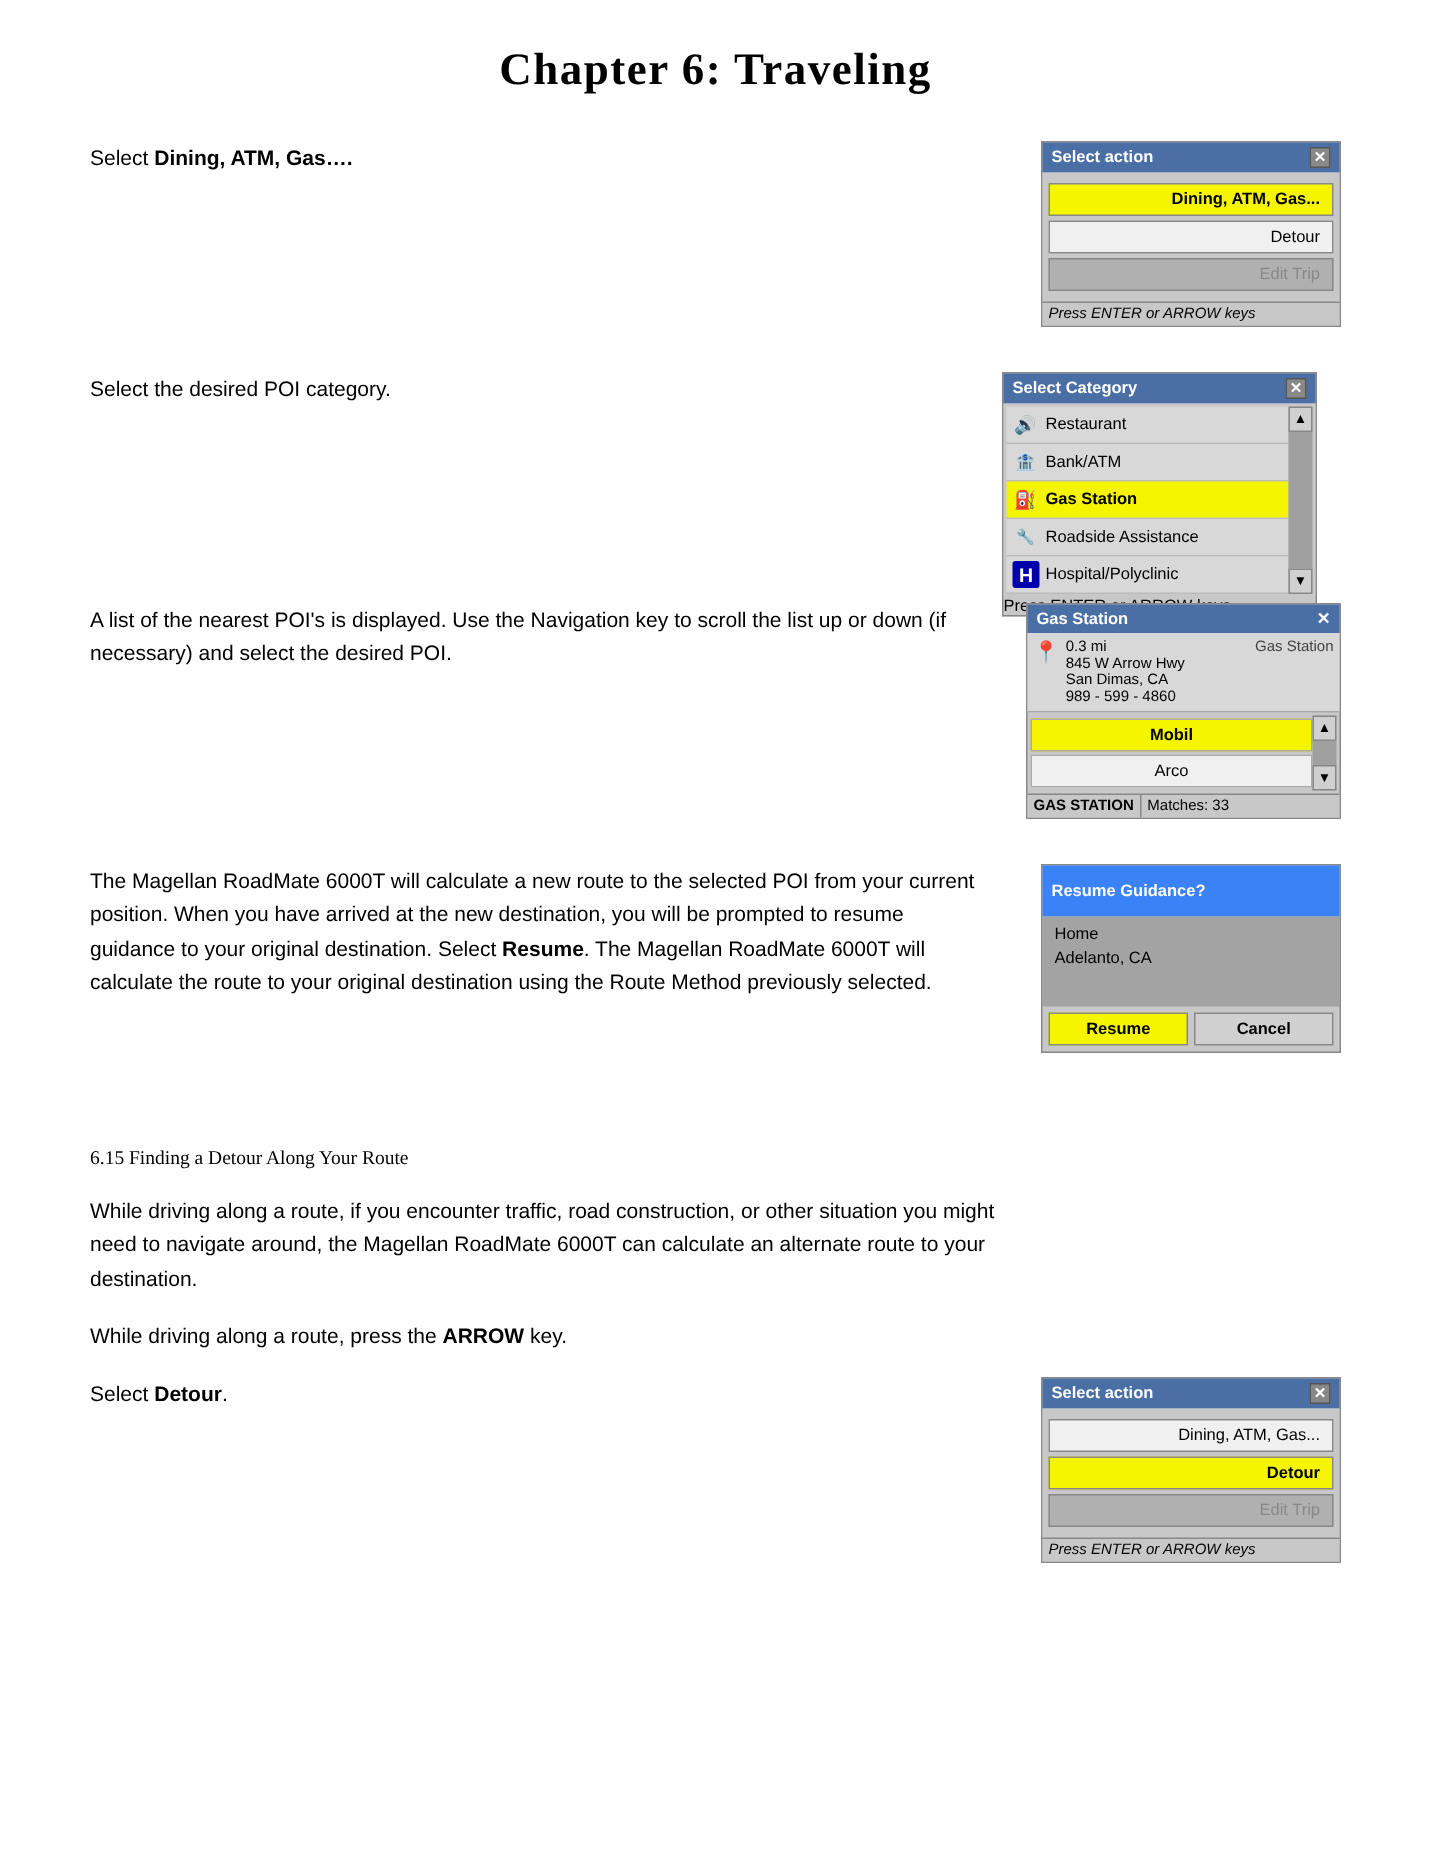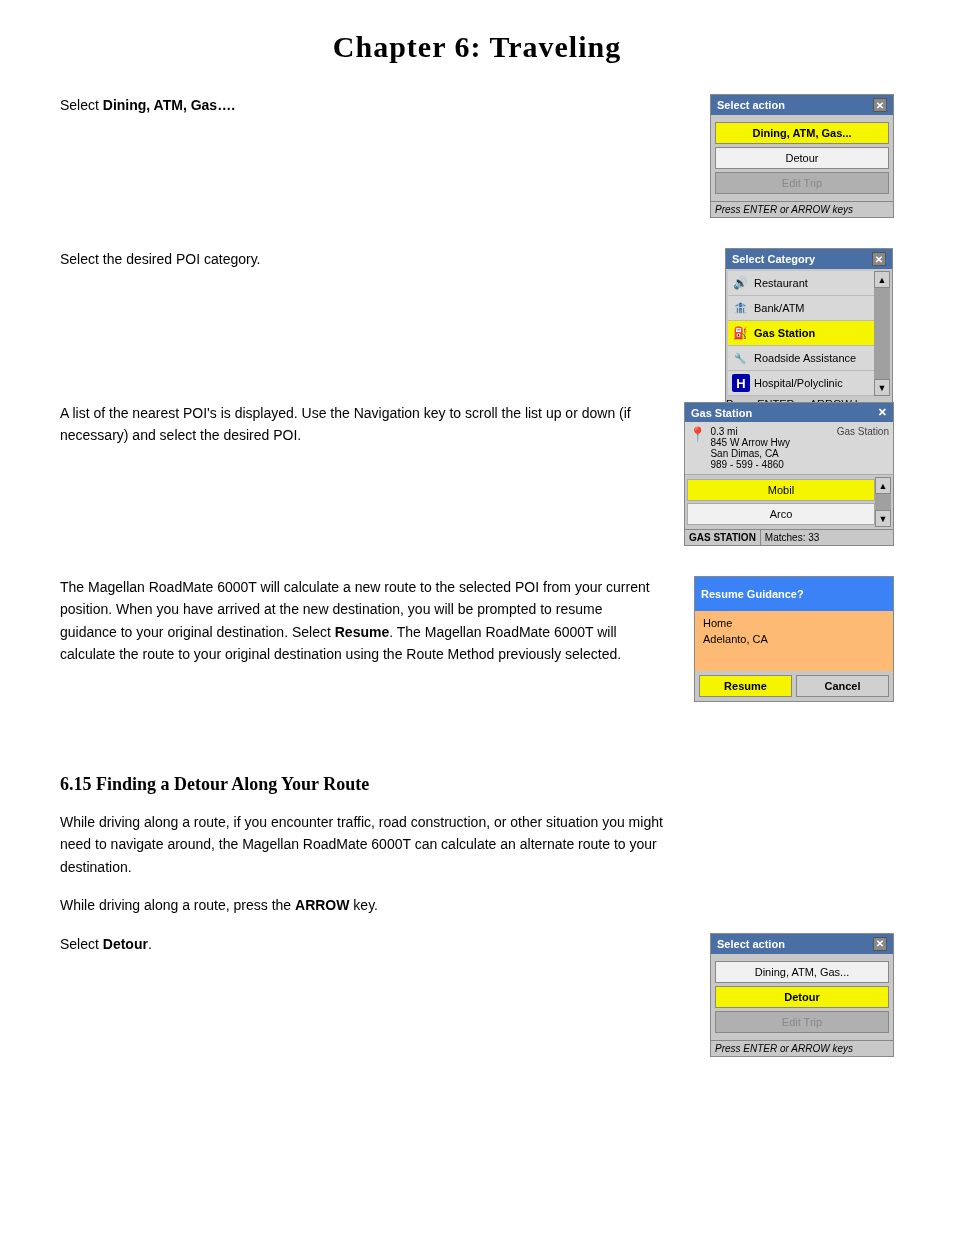--- a/index.html
+++ b/index.html
@@ -33,21 +33,21 @@
     }
 
     .bold { font-weight: bold; }
 
     
     .ui-widget {
       position: absolute;
       right: 0;
       border: 1px solid #888;
       background: #c8c8c8;
-      width: 184px;
+      width: 200px;
       font-size: 11px;
     }
 
     .ui-widget .title-bar {
       background: #4a6fa5;
       color: #fff;
       font-weight: bold;
       font-size: 11px;
       padding: 3px 6px;
       display: flex;
@@ -71,21 +71,21 @@
     .ui-widget .widget-body {
       padding: 4px;
       background: #c8c8c8;
     }
 
     .ui-widget .menu-item {
       background: #f0f0f0;
       border: 1px solid #888;
       padding: 4px 8px;
       margin: 3px 0;
-      text-align: center;
+      text-align: right;
       font-size: 11px;
       cursor: pointer;
     }
 
     .ui-widget .menu-item.highlighted {
       background: #f5f500;
       font-weight: bold;
     }
 
     .ui-widget .menu-item.grayed {
@@ -97,24 +97,24 @@
       background: #c8c8c8;
       font-size: 10px;
       padding: 2px 4px;
       border-top: 1px solid #888;
       font-style: italic;
     }
 
     
     .category-widget {
       position: absolute;
-      right: 1px;
-      border: 1px solid #888;
-      background: #c8c8c8;
-      width: 168px;
+      right: 16px;
+      border: 1px solid #888;
+      background: #c8c8c8;
+      width: 210px;
       font-size: 11px;
     }
 
     .category-widget .title-bar {
       background: #4a6fa5;
       color: #fff;
       font-weight: bold;
       font-size: 11px;
       padding: 3px 6px;
       display: flex;
@@ -243,21 +243,21 @@
       padding: 4px 8px;
       text-align: center;
       font-size: 11px;
       margin: 2px 0;
       background: #f0f0f0;
       border: 1px solid #aaa;
     }
 
     .gas-widget .list-item.highlighted {
       background: #f5f500;
-      font-weight: normal;
+      font-weight: bold;
     }
 
     .gas-widget .list-scroll {
       width: 16px;
       display: flex;
       flex-direction: column;
       justify-content: space-between;
       background: #a0a0a0;
     }
 
@@ -292,21 +292,21 @@
 
     .resume-widget .title-bar {
       background: #3b82f6;
       color: #fff;
       font-weight: bold;
       font-size: 11px;
       padding: 11px 6px;
     }
 
     .resume-widget .resume-body {
-      background: #fdba74;
+      background: #a3a3a3;
       padding: 6px 8px;
       min-height: 60px;
     }
 
     .resume-widget .resume-line {
       font-size: 11px;
       margin-bottom: 4px;
     }
 
     .resume-widget .resume-buttons {
@@ -328,24 +328,24 @@
     .resume-widget .resume-btn.yellow {
       background: #f5f500;
     }
 
     .resume-widget .resume-btn.gray {
       background: #d0d0d0;
     }
 
     
     h2.section-heading {
-      font-size: 18px;
+      font-size: 13px;
       font-family: Georgia, serif;
-      font-weight: bold;
-      margin: 38px 0 16px 0;
+      font-weight: normal;
+      margin: 28px 0 16px 0;
     }
 
     .page-number {
       text-align: center;
       margin-top: 30px;
       font-size: 13px;
     }
 
     
     .scroll-up::before { content: '▲'; font-size: 9px; }

